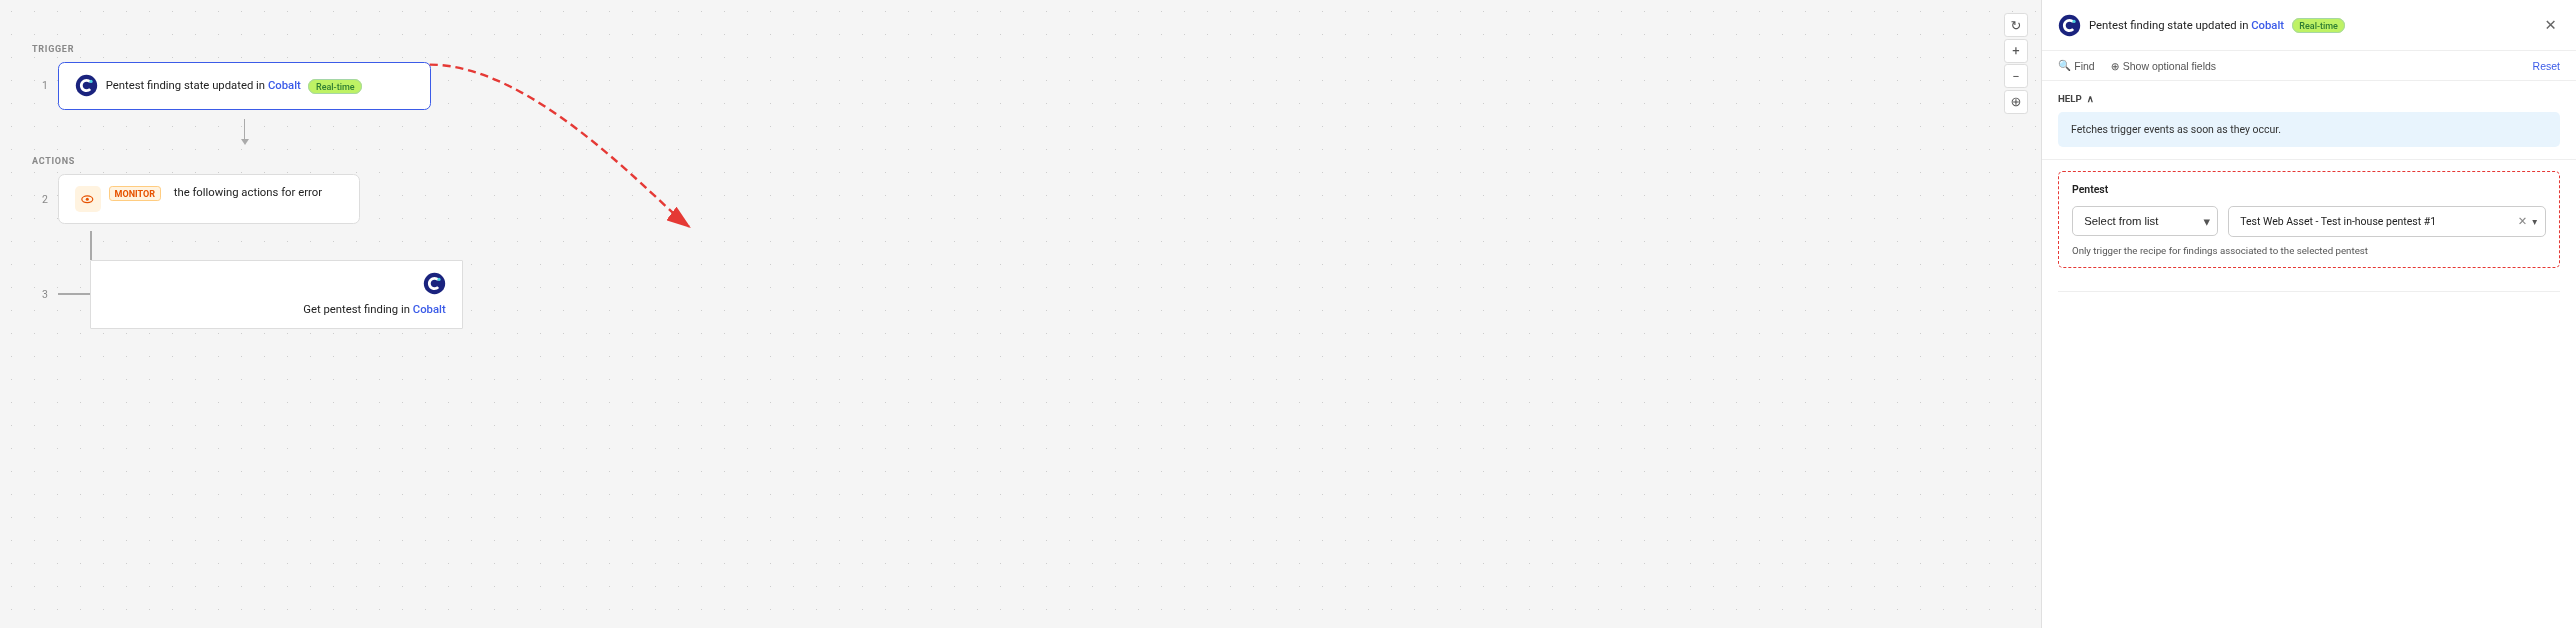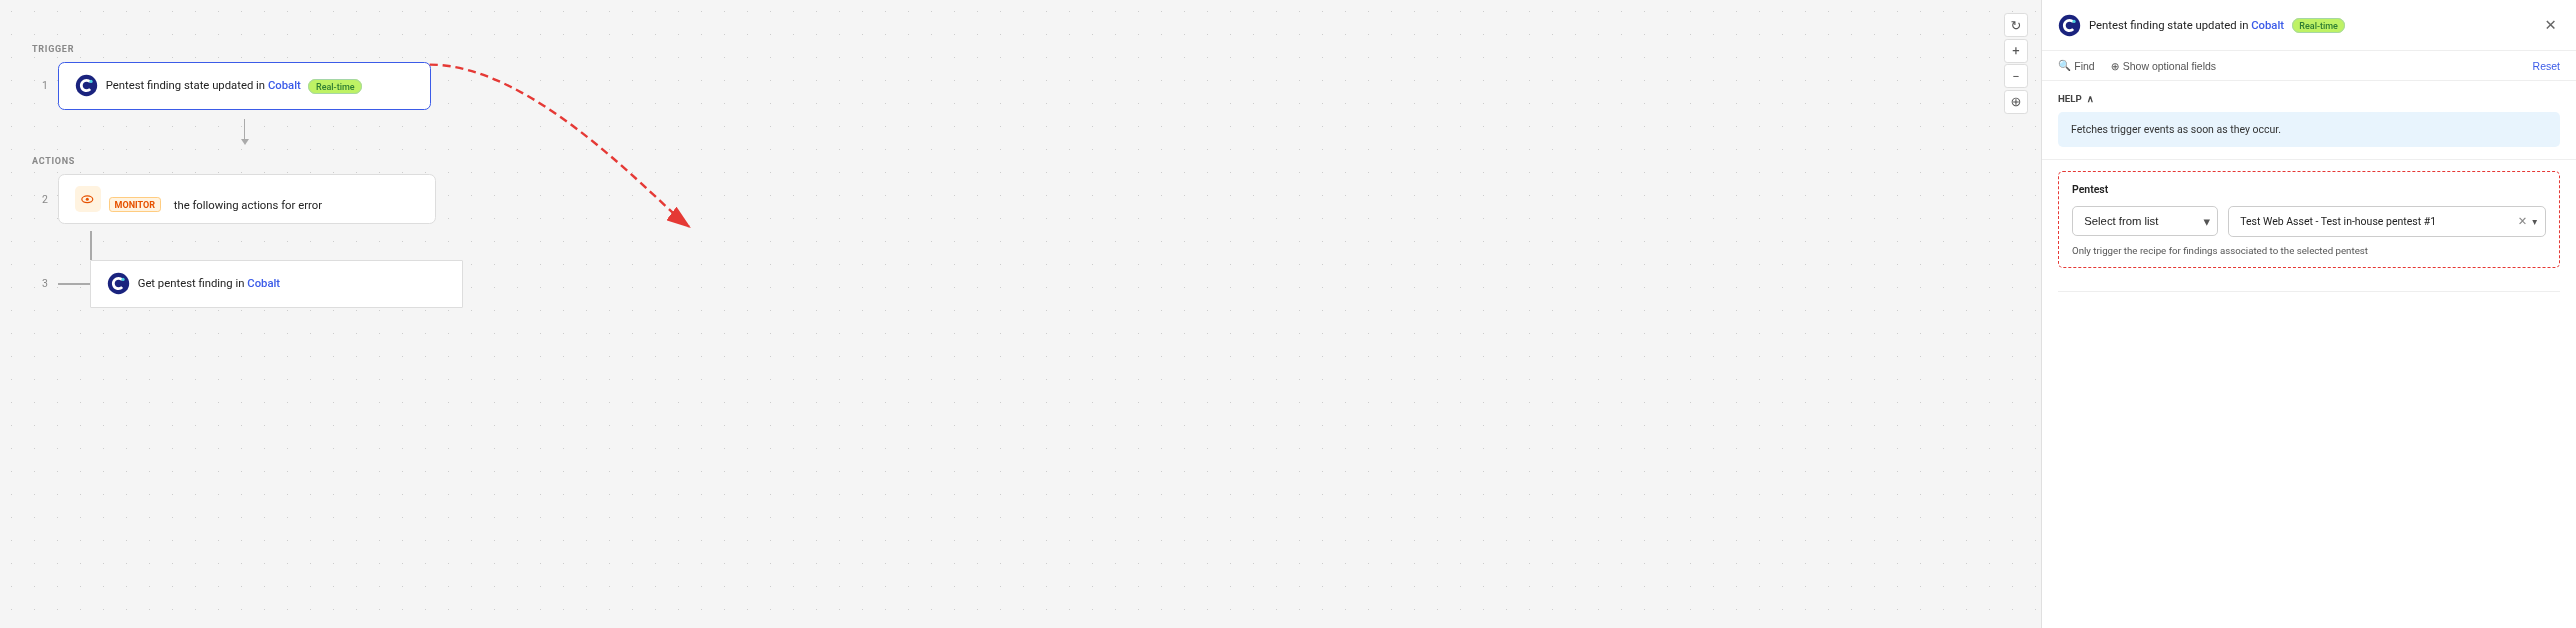--- a/index.html
+++ b/index.html
@@ -112,27 +112,27 @@
       margin-left: 4.9px;
     }
 
     .actions-label {
       margin-top: 8px;
       margin-bottom: 8px;
     }
 
     .monitor-node {
       display: flex;
-      align-items: flex-end;
+      align-items: flex-start;
       gap: 8px;
       background: white;
       border: 0.8px solid #ddd;
       border-radius: 6.5px;
       padding: 11.3px 16px;
-      width: 378px;
+      width: 302px;
     }
     .monitor-icon-wrap {
       width: 26px;
       height: 26px;
       background: #fff3e0;
       border-radius: 4.9px;
       display: flex;
       align-items: center;
       justify-content: center;
       flex-shrink: 0;
@@ -143,28 +143,29 @@
       border: 0.8px solid #ffcc80;
       border-radius: 3.2px;
       padding: 1.6px 4.9px;
       font-size: 9px;
       font-weight: 700;
       margin-right: 4.9px;
     }
 
     .action-node {
       display: flex;
-      align-items: center;
+      align-items: flex-end;
       gap: 8px;
       background: white;
       border: 0.8px solid #ddd;
       border-radius: 1px;
       padding: 11.3px 16px;
       width: 373px;
       margin-left: 32px;
+      flex-direction: column;
     }
 
     
     .dashed-arrow-svg {
       position: absolute;
       top: 0;
       left: 0;
       pointer-events: none;
     }
 

